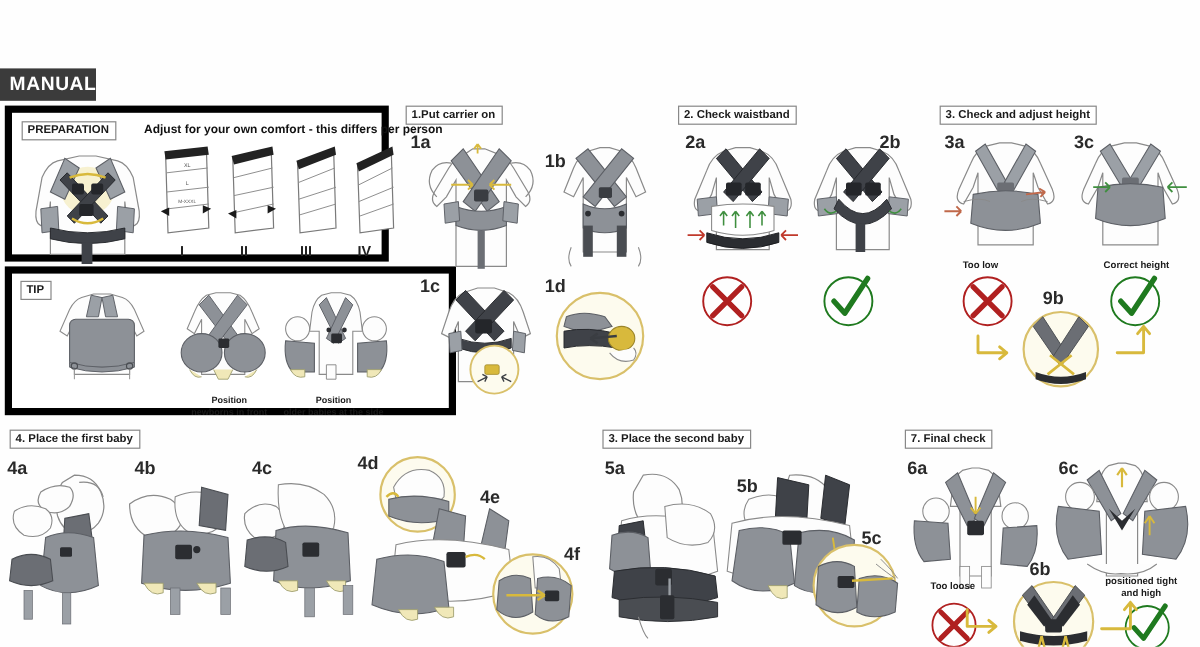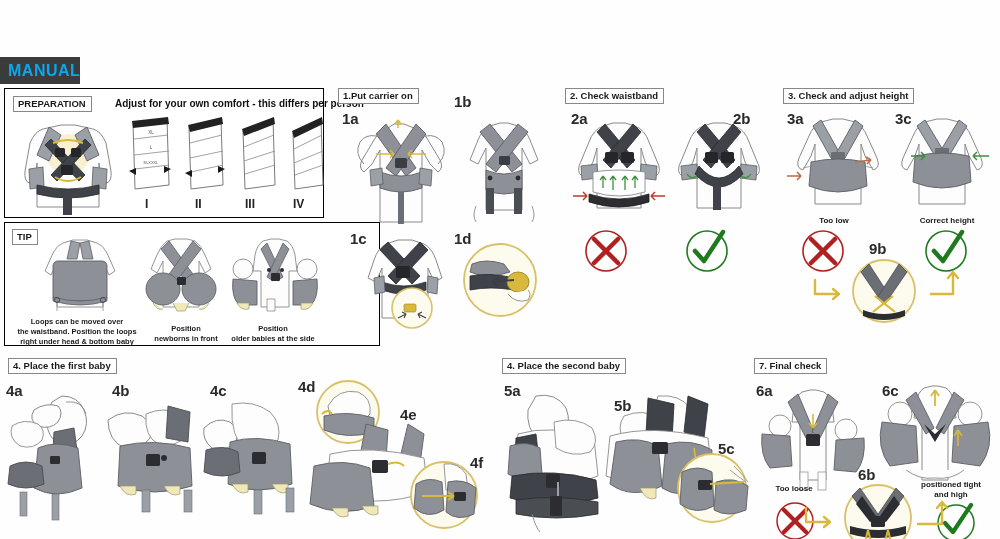--- a/index.html
+++ b/index.html
@@ -21,21 +21,21 @@
   }
 
   
   .manual-tab {
     position: absolute;
     left: 0px;
     top: 57px;
     width: 80px;
     height: 27px;
     background: #3b3b3b;
-    color: #0ea5e9;
+    color: #ffffff;
     font-size: 16px;
     font-weight: bold;
     letter-spacing: 0.5px;
     display: flex;
     align-items: center;
     padding-left: 8px;
   }
 
   
   .boxed-label {
@@ -45,21 +45,21 @@
     font-size: 9.5px;
     font-weight: bold;
     color: #1a1a1a;
     padding: 2px 5px 2px 4px;
     line-height: 1.1;
     white-space: nowrap;
   }
 
   .panel {
     position: absolute;
-    border: 1px solid #000000;
+    border: 6px solid #000000;
     background: #ffffff;
   }
 
   
   .step-id {
     position: absolute;
     font-size: 15px;
     font-weight: bold;
     color: #2a2a2a;
     font-family: "Liberation Sans", sans-serif;
@@ -246,23 +246,20 @@
         <path d="M90 42 Q92 60 84 68 L66 68 L66 44 Z" fill="#8d9197" stroke="#5c5f65" stroke-width="0.9"></path>
         <rect x="44" y="36" width="9" height="8" rx="1.2" fill="#2b2d31"></rect>
         <circle cx="42" cy="33" r="2" fill="#2b2d31"></circle>
         <circle cx="55" cy="33" r="2" fill="#2b2d31"></circle>
         <path d="M10 66 Q14 74 22 72 L22 66 Z" fill="#f0e8b8" stroke="#9a9a6a" stroke-width="0.7"></path>
         <path d="M86 66 Q82 74 74 72 L74 66 Z" fill="#f0e8b8" stroke="#9a9a6a" stroke-width="0.7"></path>
         <path d="M40 62 L40 74 L48 74 L48 62 Z" fill="#fdfdfd" stroke="#8a8a8a" stroke-width="0.8"></path>
       </svg>
     </div>
 
-    <div class="caption-small" style="left:4px; top:94px; width:136px;">Loops can be moved over
-the waistband. Position the loops
-right under head &amp; bottom baby</div>
     <div class="caption-small" style="left:140px; top:101px; width:82px;">Position
 newborns in front</div>
     <div class="caption-small" style="left:218px; top:101px; width:100px;">Position
 older babies at the side</div>
   </div>
 
   <div style="position:absolute; left:338px; top:88px; width:218px; height:260px;">
     <div class="boxed-label" style="position:absolute; left:0px; top:0px;">1.Put carrier on</div>
 
     <div class="step-id" style="left:4px; top:22px;">1a</div>
@@ -277,21 +274,21 @@
         <path d="M34 58 Q55 66 76 58 L76 74 Q55 82 34 74 Z" fill="#8d9197" stroke="#5c5f65" stroke-width="0.9"></path>
         <path d="M24 56 L36 54 L37 70 L25 72 Z" fill="#9ba0a6" stroke="#5c5f65" stroke-width="0.8"></path>
         <path d="M86 56 L74 54 L73 70 L85 72 Z" fill="#9ba0a6" stroke="#5c5f65" stroke-width="0.8"></path>
         <rect x="52" y="78" width="6" height="32" fill="#6b6e74"></rect>
         <path d="M30 40 L48 40 M48 40 L44 36 M48 40 L44 44" stroke="#d8b93c" stroke-width="1.6" fill="none"></path>
         <path d="M80 40 L62 40 M62 40 L66 36 M62 40 L66 44" stroke="#d8b93c" stroke-width="1.6" fill="none"></path>
         <path d="M52 6 L52 14 M52 6 L49 10 M52 6 L55 10" stroke="#d8b93c" stroke-width="1.5" fill="none"></path>
       </svg>
     </div>
 
-    <div class="step-id" style="left:116px; top:5px;">1b</div>
+    <div class="step-id" style="left:116px; top:38px;">1b</div>
     <div class="fig" style="left:118px; top:30px;">
       <svg width="96" height="110" viewBox="0 0 96 110">
         <path d="M34 8 Q26 12 22 22 L14 42 L22 46 L30 30 L30 92 L66 92 L66 30 L74 46 L82 42 L74 22 Q70 12 62 8 L52 5 L44 5 Z" fill="#fdfdfd" stroke="#8a8a8a" stroke-width="1"></path>
         <path d="M34 6 L66 46 L56 54 L24 14 Z" fill="#8d9197" stroke="#5c5f65" stroke-width="0.9"></path>
         <path d="M62 6 L30 46 L40 54 L72 14 Z" fill="#8d9197" stroke="#5c5f65" stroke-width="0.9"></path>
         <rect x="43" y="38" width="11" height="9" rx="1.4" fill="#3a3d42"></rect>
         <path d="M30 52 Q48 60 66 52 L66 72 Q48 80 30 72 Z" fill="#8d9197" stroke="#5c5f65" stroke-width="0.9"></path>
         <rect x="30" y="70" width="8" height="26" fill="#4a4d52"></rect>
         <rect x="58" y="70" width="8" height="26" fill="#4a4d52"></rect>
         <circle cx="34" cy="60" r="2.4" fill="#2b2d31"></circle>
@@ -411,21 +408,21 @@
         <path d="M36 6 Q28 10 24 20 L14 42 Q10 52 18 54 L26 40 L30 28 L30 88 L76 88 L76 28 L80 40 L88 54 Q96 52 92 42 L82 20 Q78 10 70 6 L58 3 L48 3 Z" fill="#fdfdfd" stroke="#8a8a8a" stroke-width="1"></path>
         <path d="M36 4 L54 34 L46 40 L28 10 Z" fill="#9ba0a6" stroke="#5c5f65" stroke-width="0.9"></path>
         <path d="M70 4 L52 34 L60 40 L78 10 Z" fill="#9ba0a6" stroke="#5c5f65" stroke-width="0.9"></path>
         <rect x="46" y="32" width="14" height="8" rx="1.3" fill="#6b6e74"></rect>
         <path d="M26 40 Q53 34 80 40 L82 66 Q53 78 24 66 Z" fill="#8d9197" stroke="#5c5f65" stroke-width="0.9"></path>
         <path d="M22 40 L36 40 M36 40 L32 36 M36 40 L32 44" stroke="#3f8f3f" stroke-width="1.5" fill="none"></path>
         <path d="M100 40 L84 40 M84 40 L88 36 M84 40 L88 44" stroke="#3f8f3f" stroke-width="1.5" fill="none"></path>
       </svg>
     </div>
 
-    <div class="caption" style="left:17px; top:128px; width:68px;">Too low</div>
+    <div class="caption" style="left:0; top:128px; width:68px;">Too low</div>
     <div class="caption" style="left:124px; top:128px; width:80px;">Correct height</div>
 
     <div class="mark" style="left:17px; top:140px;">
       <svg width="46" height="46" viewBox="0 0 46 46">
         <circle cx="23" cy="23" r="20" fill="none" stroke="#b02020" stroke-width="1.6"></circle>
         <path d="M11 11 L35 35 M35 11 L11 35" stroke="#b02020" stroke-width="4.5" stroke-linecap="round"></path>
       </svg>
     </div>
     <div class="mark" style="left:139px; top:138px;">
       <svg width="48" height="48" viewBox="0 0 48 48">
@@ -535,21 +532,21 @@
         <path d="M12 28 Q24 20 38 26 L40 54 Q24 64 10 52 Z" fill="#8d9197" stroke="#5c5f65" stroke-width="0.9"></path>
         <path d="M44 26 Q60 22 72 32 L70 58 Q54 66 42 56 Z" fill="#8d9197" stroke="#5c5f65" stroke-width="0.9"></path>
         <rect x="50" y="36" width="12" height="9" rx="1.4" fill="#2b2d31"></rect>
         <path d="M18 40 L50 40" stroke="#d8b93c" stroke-width="2"></path>
         <path d="M50 40 L44 36 M50 40 L44 44" stroke="#d8b93c" stroke-width="2" fill="none"></path>
       </svg>
     </div>
   </div>
 
   <div style="position:absolute; left:500px; top:358px; width:248px; height:180px;">
-    <div class="boxed-label" style="position:absolute; left:2px; top:0px;">4. Place the second baby</div>
+    <div class="boxed-label" style="position:absolute; left:2px; top:0px;">3. Place the second baby</div>
 
     <div class="step-id" style="left:4px; top:24px;">5a</div>
     <div class="fig" style="left:2px; top:32px;">
       <svg width="110" height="144" viewBox="0 0 110 144">
         <path d="M34 6 Q54 2 64 18 Q70 34 62 46 Q50 56 36 50 Q24 38 26 20 Z" fill="#fdfdfd" stroke="#8a8a8a" stroke-width="1"></path>
         <path d="M16 44 Q48 34 92 48 L96 86 Q56 102 12 86 Z" fill="#fdfdfd" stroke="#8a8a8a" stroke-width="0.9"></path>
         <path d="M52 32 Q74 26 90 38 Q98 52 88 62 Q70 68 54 58 Z" fill="#fdfdfd" stroke="#8a8a8a" stroke-width="0.9"></path>
         <path d="M14 48 L34 44 L38 80 L12 86 Z" fill="#3f4248" stroke="#26282c" stroke-width="0.8"></path>
         <path d="M8 56 Q24 50 38 58 L40 84 Q22 94 6 84 Z" fill="#8d9197" stroke="#5c5f65" stroke-width="0.9"></path>
         <path d="M10 86 Q52 78 94 90 L96 108 Q52 122 8 108 Z" fill="#3f4248" stroke="#26282c" stroke-width="0.8"></path>

